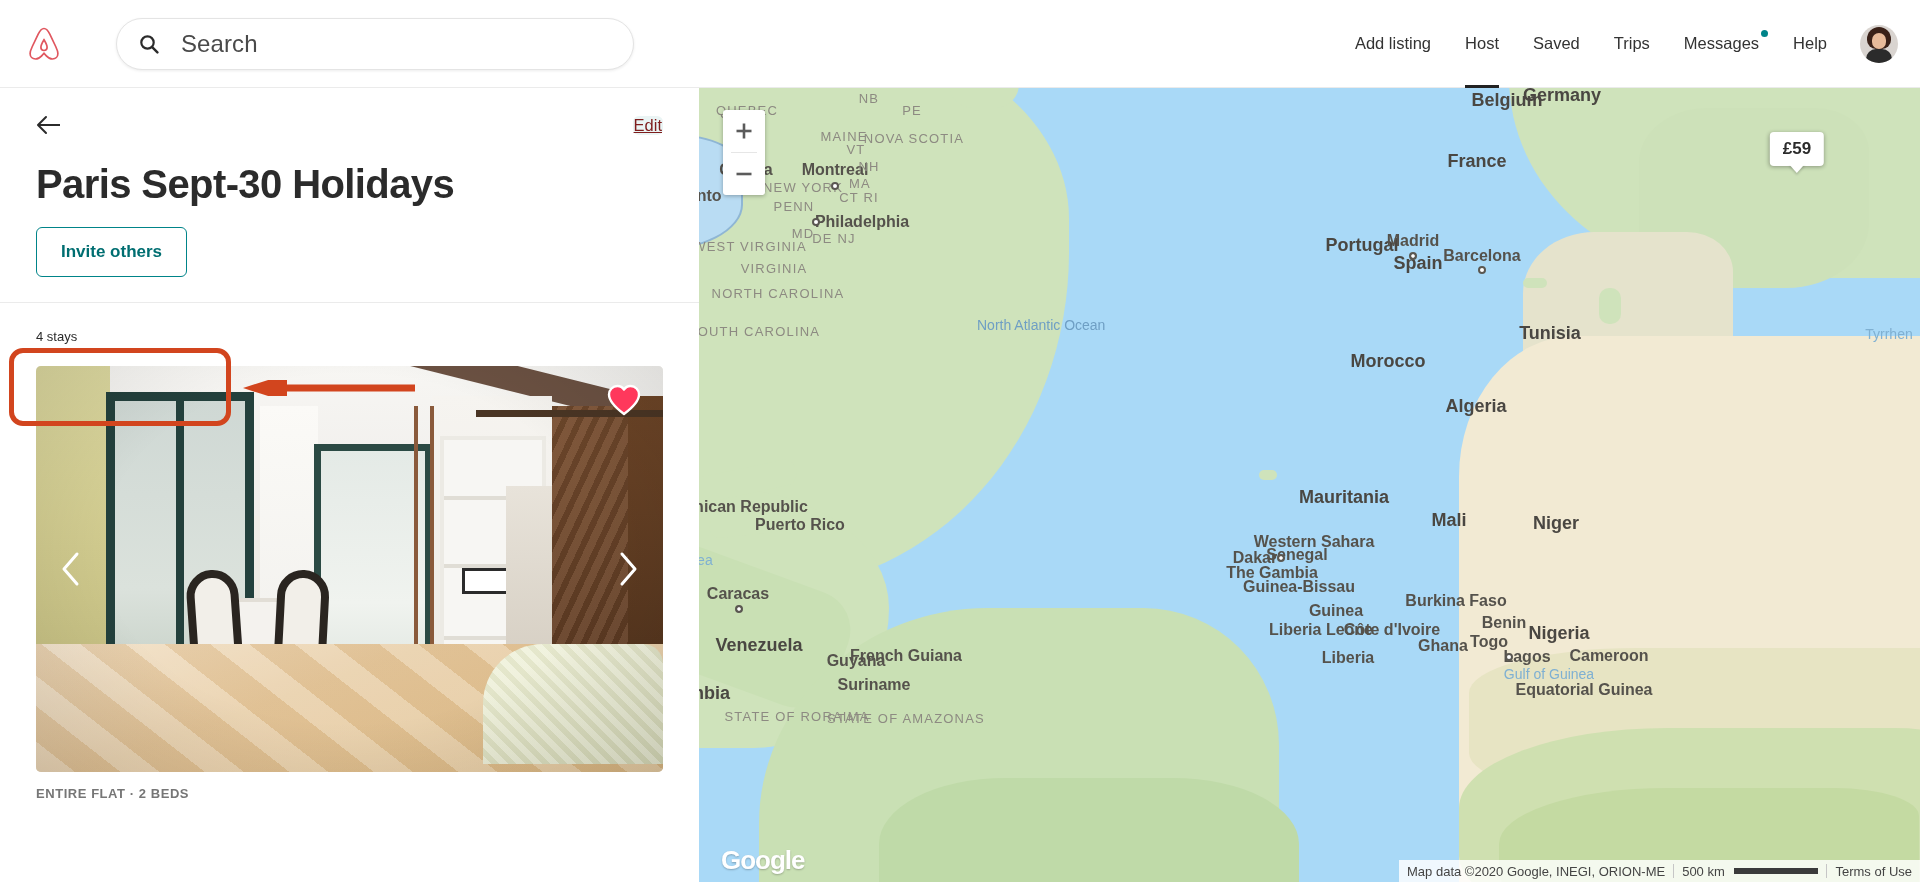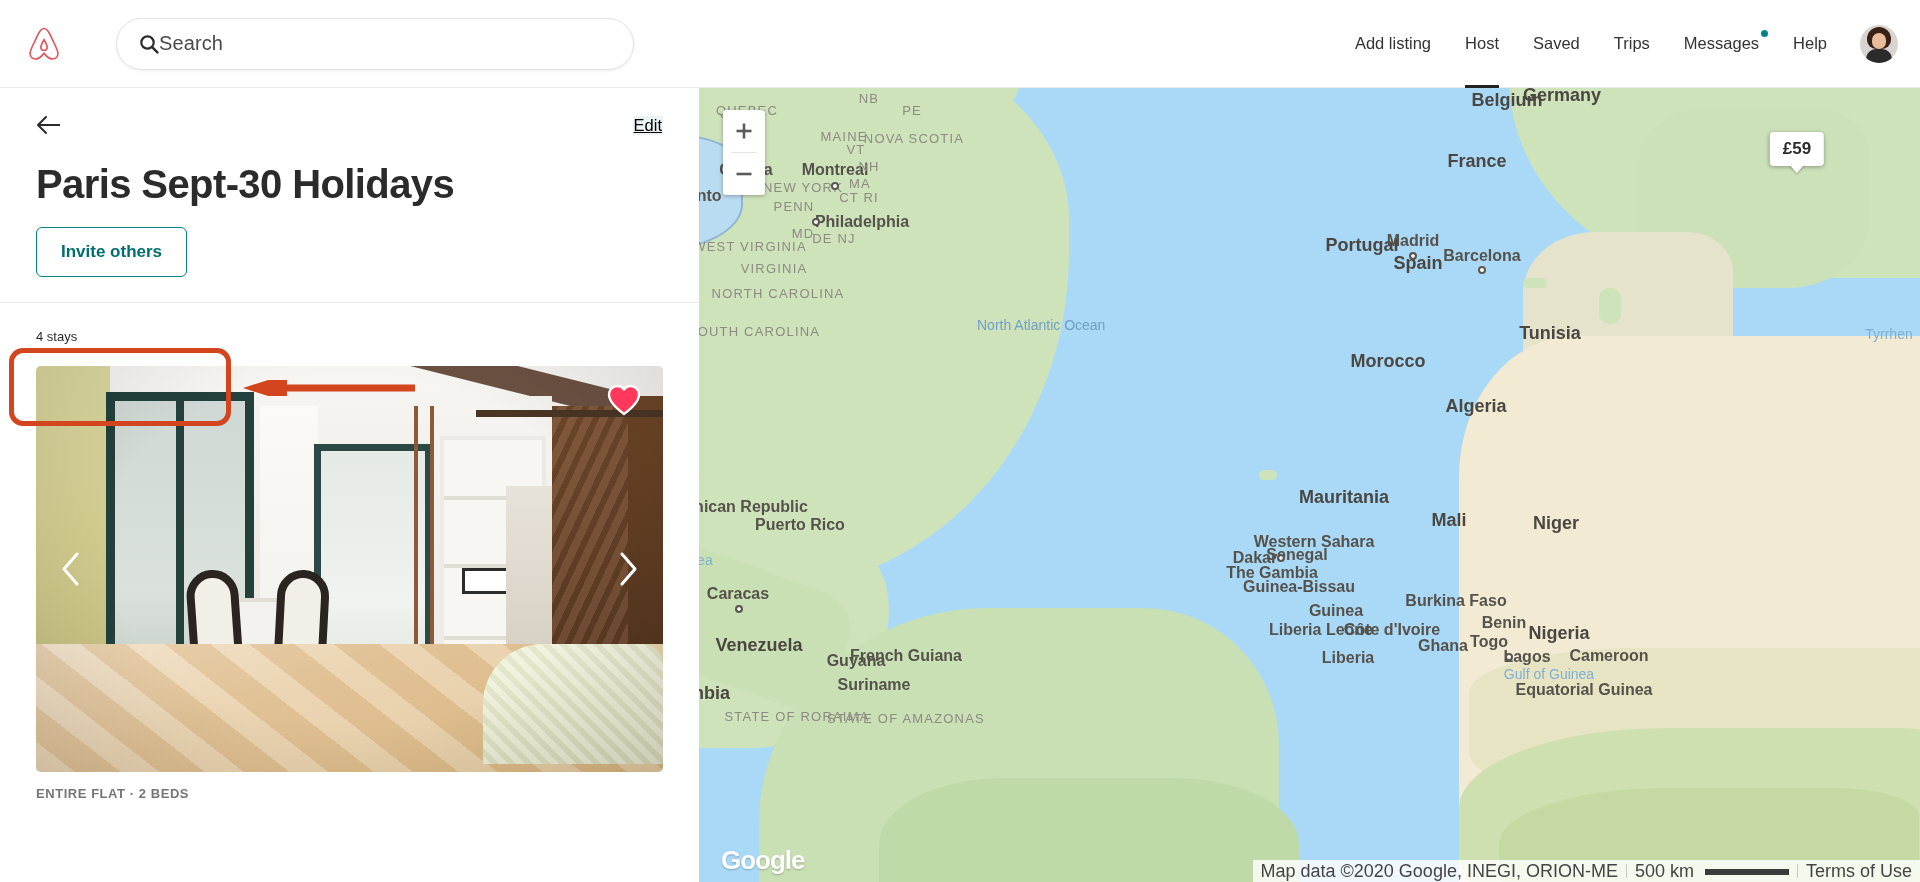--- a/index.html
+++ b/index.html
@@ -30,21 +30,22 @@
     width: 518px; height: 52px;
     border: 1px solid #e4e4e4;
     border-radius: 26px;
     background: #fff;
     box-shadow: 0 1px 3px rgba(0,0,0,0.08);
     display: flex; align-items: center;
     padding: 0 22px;
   }
   .search-icon { width: 20px; height: 20px; flex: 0 0 auto; }
   .search-text {
-    font-size: 20px;
+    margin-left: 22px;
+    font-size: 24px;
     color: #4a4a4a;
     letter-spacing: .1px;
   }
   .nav {
     margin-left: auto;
     margin-right: 22px;
     display: flex; align-items: center;
     height: 88px;
   }
   .nav-item {
@@ -105,24 +106,25 @@
     width: 699px; height: 794px;
     background: #ffffff;
     overflow: hidden;
   }
   .panel-top { padding: 26px 36px 0 36px; position: relative; }
   .back-arrow { width: 26px; height: 22px; cursor: pointer; }
   .edit-link {
     position: absolute;
     right: 36px; top: 28px;
     font-size: 16.5px;
-    color: #000000;
+    color: #7f1d1d;
     text-decoration: underline;
     background: #eaf4f4;
     padding: 0 1px;
+    border-radius: 6px;
   }
   .trip-title {
     margin-top: 22px;
     font-size: 40px;
     font-weight: bold;
     letter-spacing: -0.6px;
     color: #2b2b2b;
     line-height: 1.12;
   }
   .trip-sub {
@@ -497,21 +499,21 @@
     color: #ffffff;
     letter-spacing: -1px;
     text-shadow: 0 1px 2px rgba(0,0,0,.25);
     font-family: "Liberation Sans", sans-serif;
   }
   .map-footer {
     position: absolute; right: 0; bottom: 0;
     height: 22px; z-index: 22;
     display: flex; align-items: center;
     background: rgba(255,255,255,.82);
-    font-size: 18px; color: #444444;
+    font-size: 13px; color: #444444;
   }
   .map-footer > span { padding: 0 8px; }
   .map-footer .sep { width: 1px; height: 14px; background: #c6c6c6; }
   .scale-bar {
     display: inline-block;
     width: 84px; height: 6px;
     margin-left: 6px;
     border: 2px solid #3b3b3b;
     border-top: none;
     position: relative; top: -2px;

